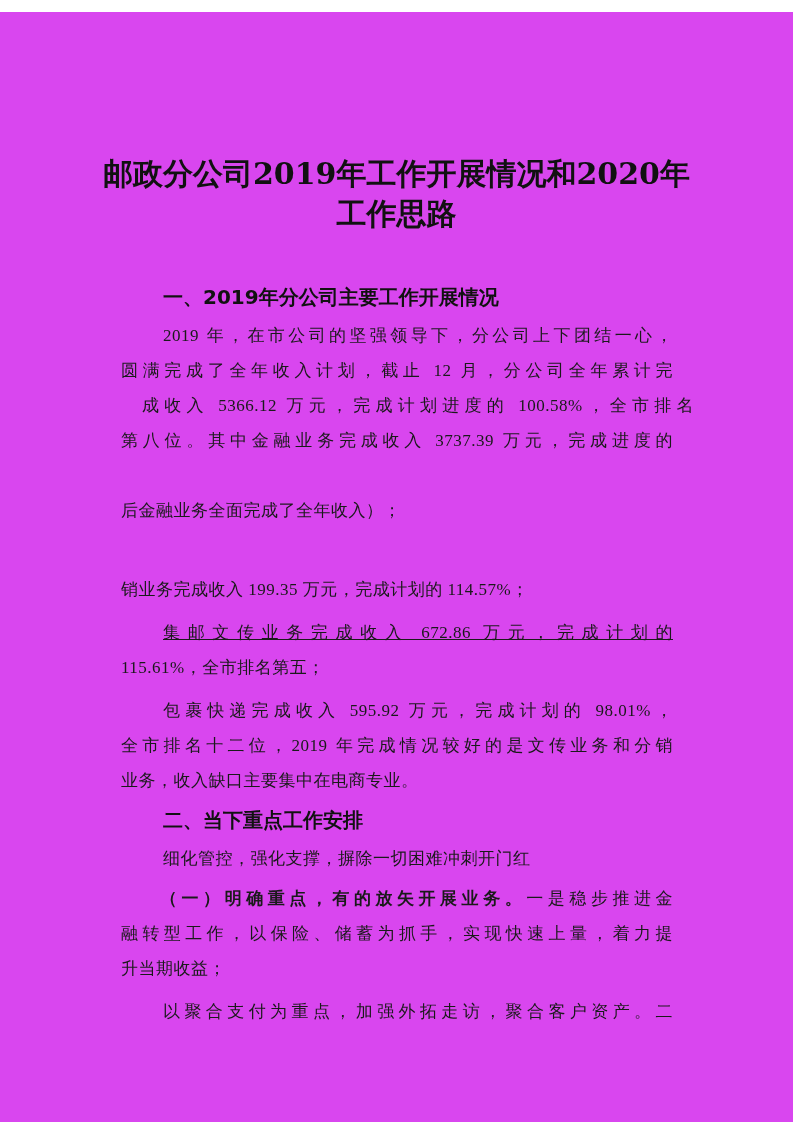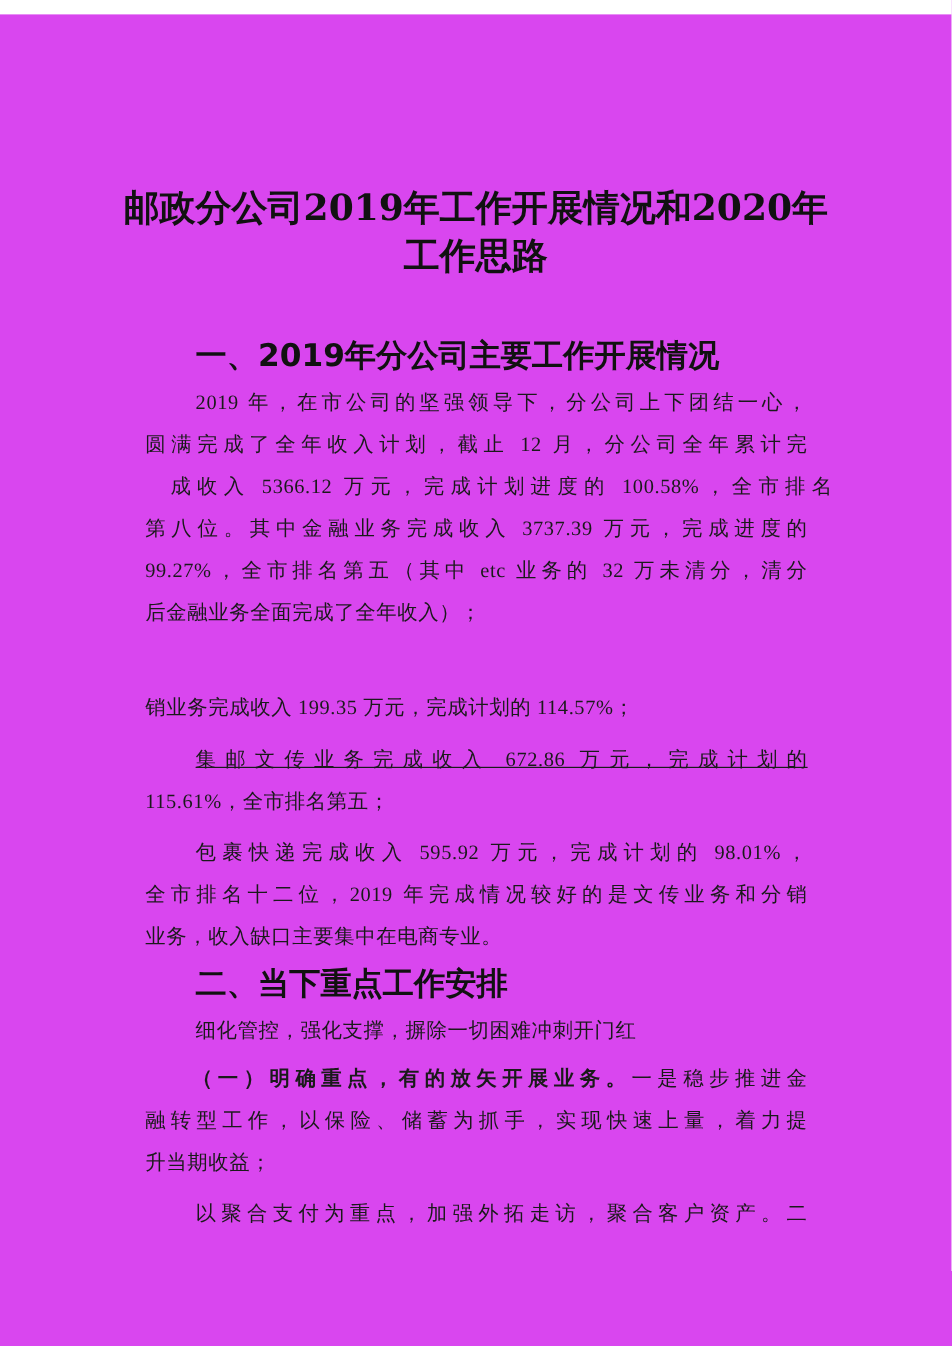--- a/index.html
+++ b/index.html
@@ -16,40 +16,39 @@
       font-family: "Liberation Serif", "DejaVu Serif", serif;
       font-size: 17px; line-height: 30px; color: #1a1a1a;
       white-space: nowrap; text-align: justify; text-align-last: justify;
       letter-spacing: 0.5px;
     }
     .line.indent { left: 163px; width: 510px; }
     .line.last { text-align-last: left; }
     .heading {
       position: absolute; left: 163px;
       font-family: "DejaVu Sans", "Liberation Sans", sans-serif;
-      font-weight: bold; font-size: 26px; line-height: 30px; color: #111111;
+      font-weight: bold; font-size: 20px; line-height: 30px; color: #111111;
       white-space: nowrap;
     }
     .sub-bold { font-weight: bold; }
   </style>
 </head>
 <body>
 
 <div class="page">
 
   <div class="title-line" style="top:142px;">邮政分公司2019年工作开展情况和2020年</div>
   <div class="title-line" style="top:182px;">工作思路</div>
 
   <div class="heading" style="top:270px;">一、2019年分公司主要工作开展情况</div>
 
   <div class="line indent" style="top:309px;">2019 年，在市公司的坚强领导下，分公司上下团结一心，</div>
   <div class="line" style="top:344px;">圆满完成了全年收入计划，截止 12 月，分公司全年累计完</div>
   <div class="line" style="top:379px;margin-left:21px;">成收入 5366.12 万元，完成计划进度的 100.58%，全市排名</div>
   <div class="line" style="top:414px;">第八位。其中金融业务完成收入 3737.39 万元，完成进度的</div>
-  <div class="line" style="top:449px;">99.27%，全市排名第五（其中 etc 业务的 32 万未清分，清分</div>
   <div class="line last" style="top:484px;">后金融业务全面完成了全年收入）；</div>
 
   <div class="line last" style="top:563px;">销业务完成收入 199.35 万元，完成计划的 114.57%；</div>
 
   <div class="line indent" style="top:606px;text-decoration:underline;">集邮文传业务完成收入 672.86 万元，完成计划的</div>
   <div class="line last" style="top:641px;">115.61%，全市排名第五；</div>
 
   <div class="line indent" style="top:684px;">包裹快递完成收入 595.92 万元，完成计划的 98.01%，</div>
   <div class="line" style="top:719px;">全市排名十二位，2019 年完成情况较好的是文传业务和分销</div>
   <div class="line last" style="top:754px;">业务，收入缺口主要集中在电商专业。</div>

